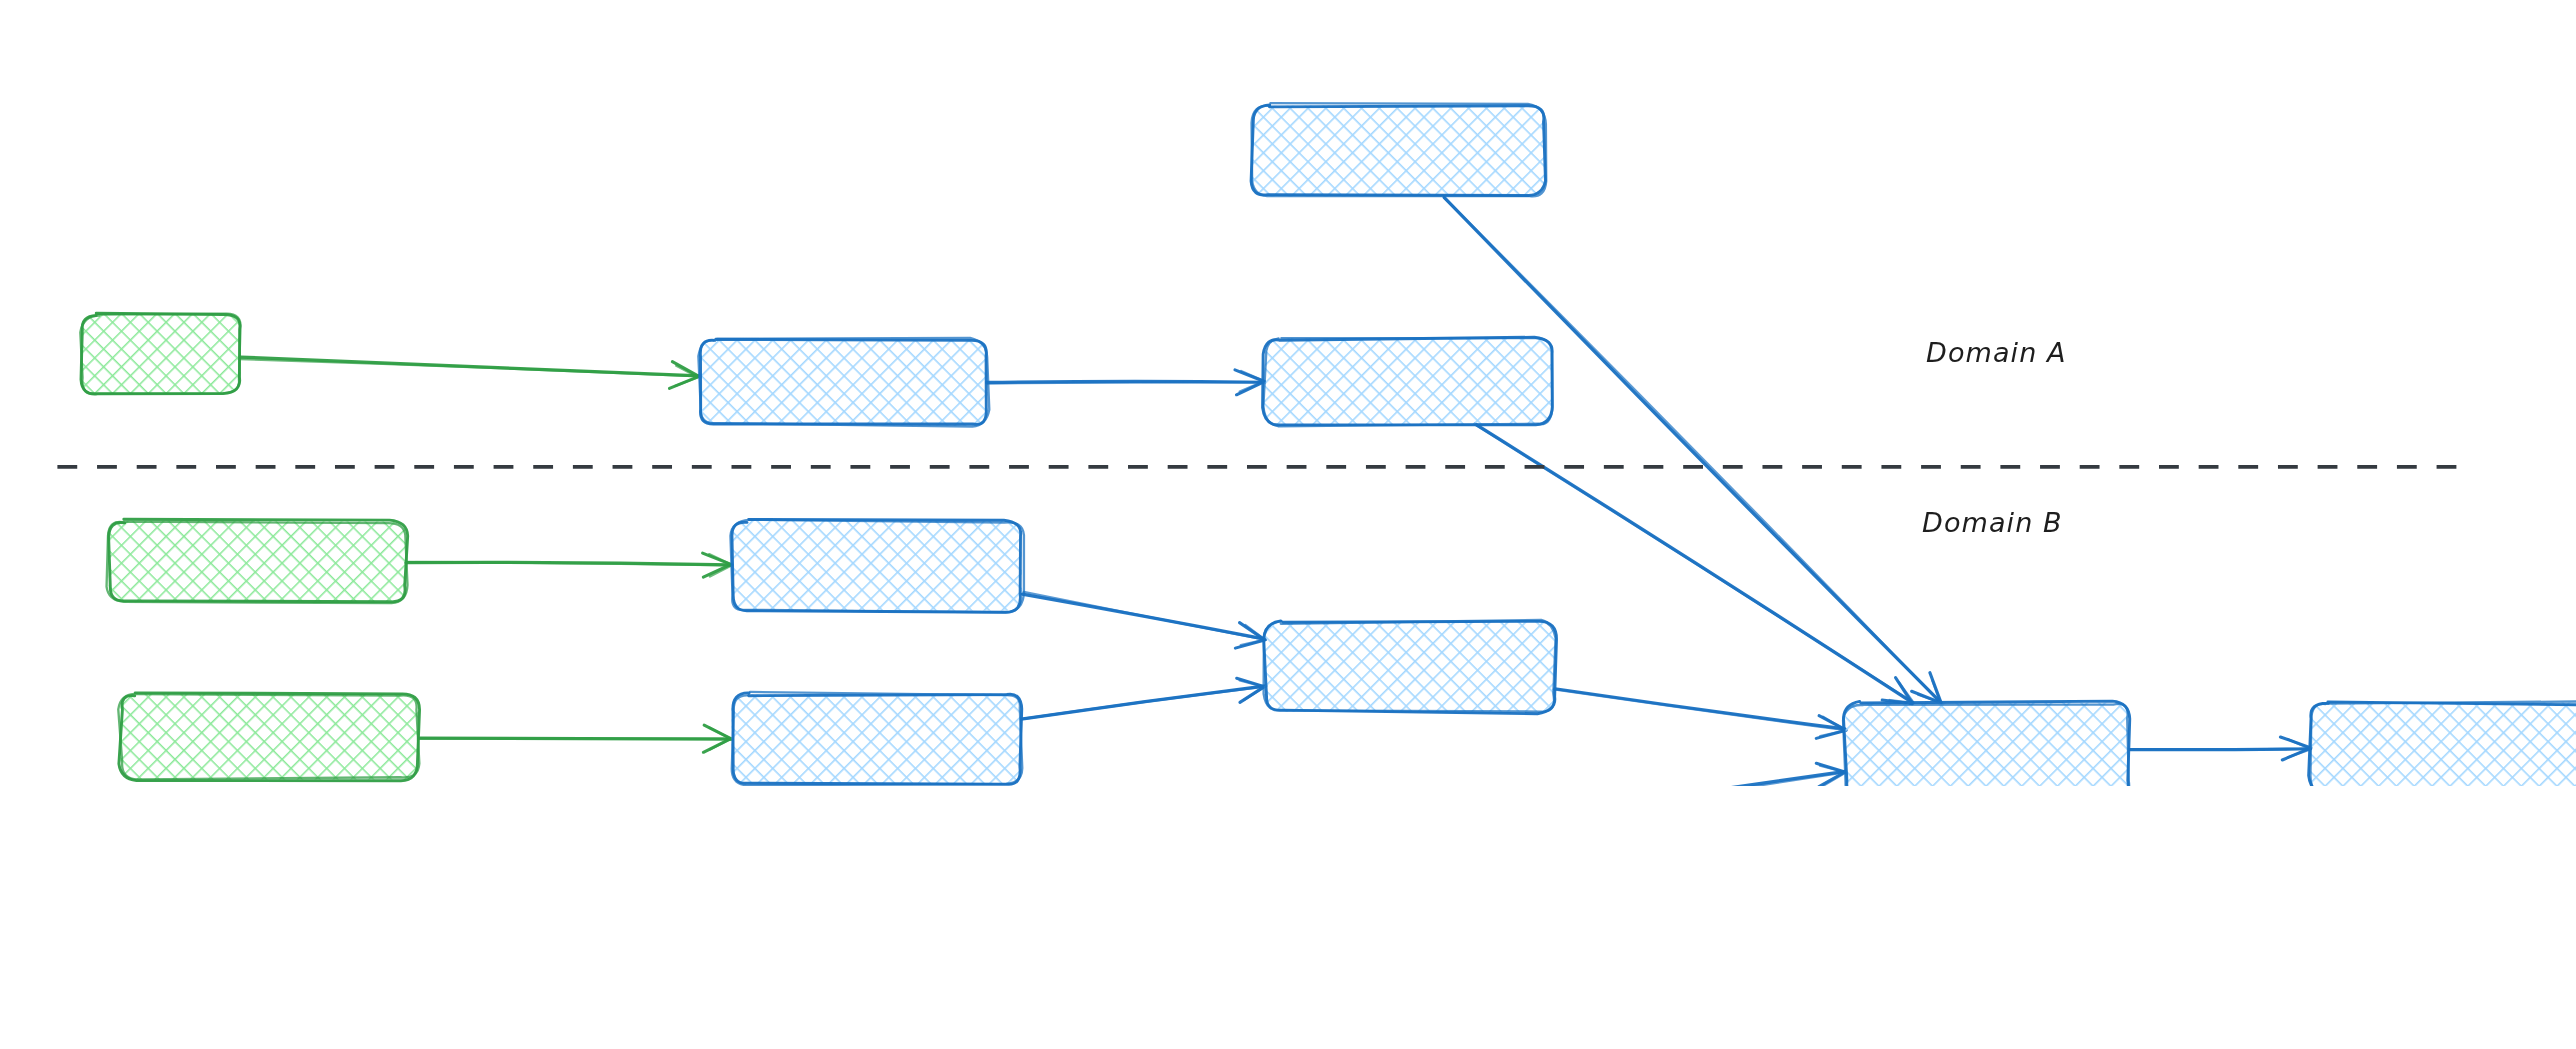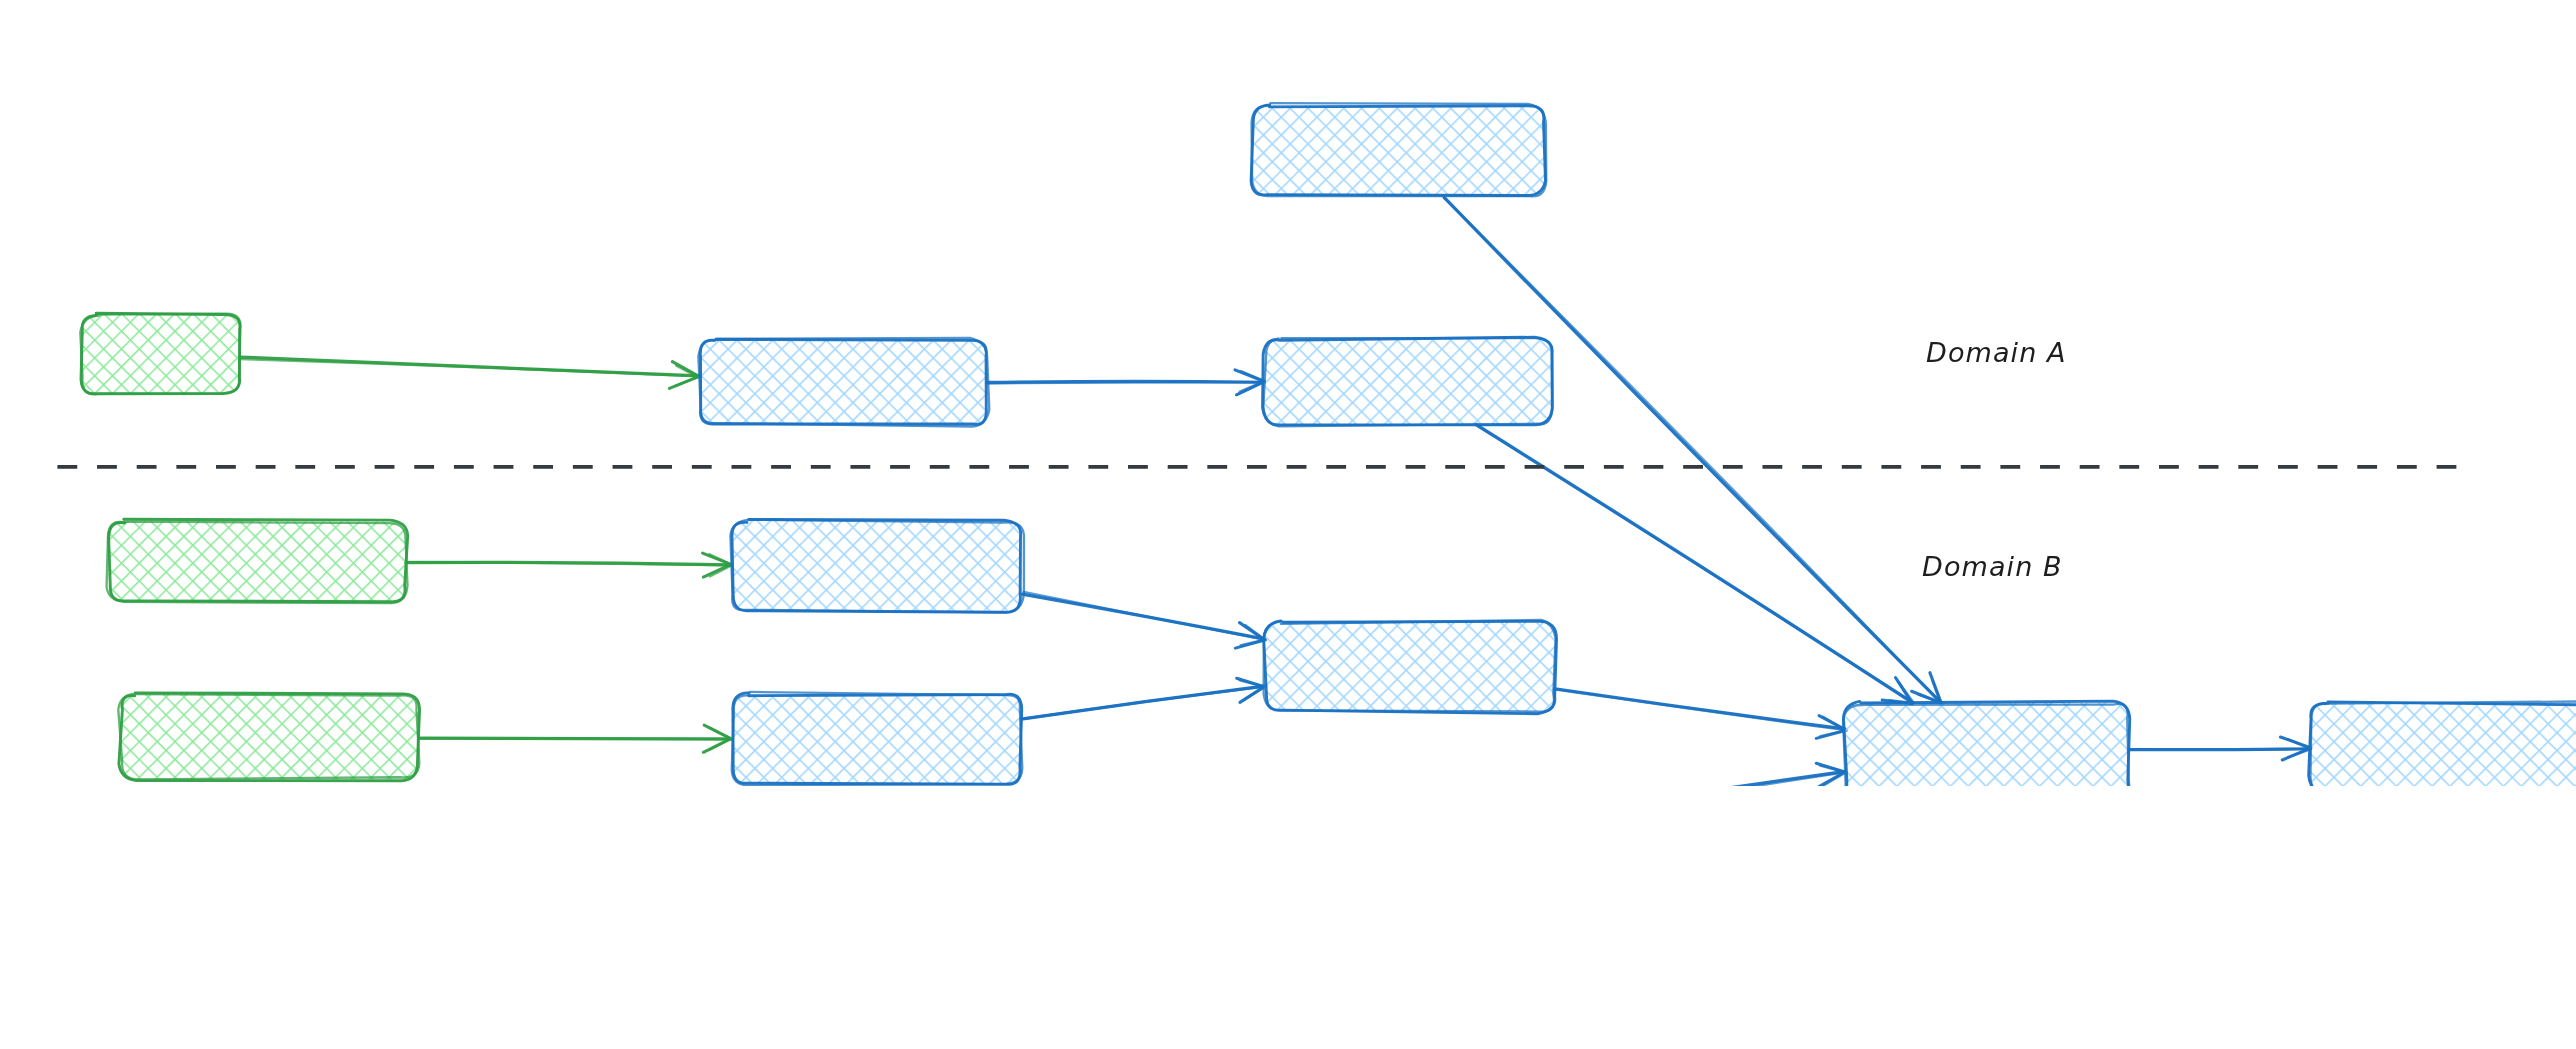--- a/index.html
+++ b/index.html
@@ -30,21 +30,21 @@
     font-family: "DejaVu Sans", sans-serif;
     font-size: 27px;
     font-style: italic;
     font-weight: 500;
     color: #1e1e1e;
     letter-spacing: 1.1px;
     white-space: nowrap;
     user-select: none;
   }
   #domain-a-label { left: 1885px; top: 337px; }
-  #domain-b-label { left: 1881px; top: 551px; }
+  #domain-b-label { left: 1881px; top: 507px; }
 </style>
 </head>
 <body>
 
 <div id="canvas-wrap">
 
   <svg id="diagram" viewBox="0 0 2858 1164" xmlns="http://www.w3.org/2000/svg">
     <defs>
       <pattern id="hatch-green" patternUnits="userSpaceOnUse" width="14" height="14" patternTransform="rotate(45)">
         <rect width="14" height="14" fill="none"></rect>

